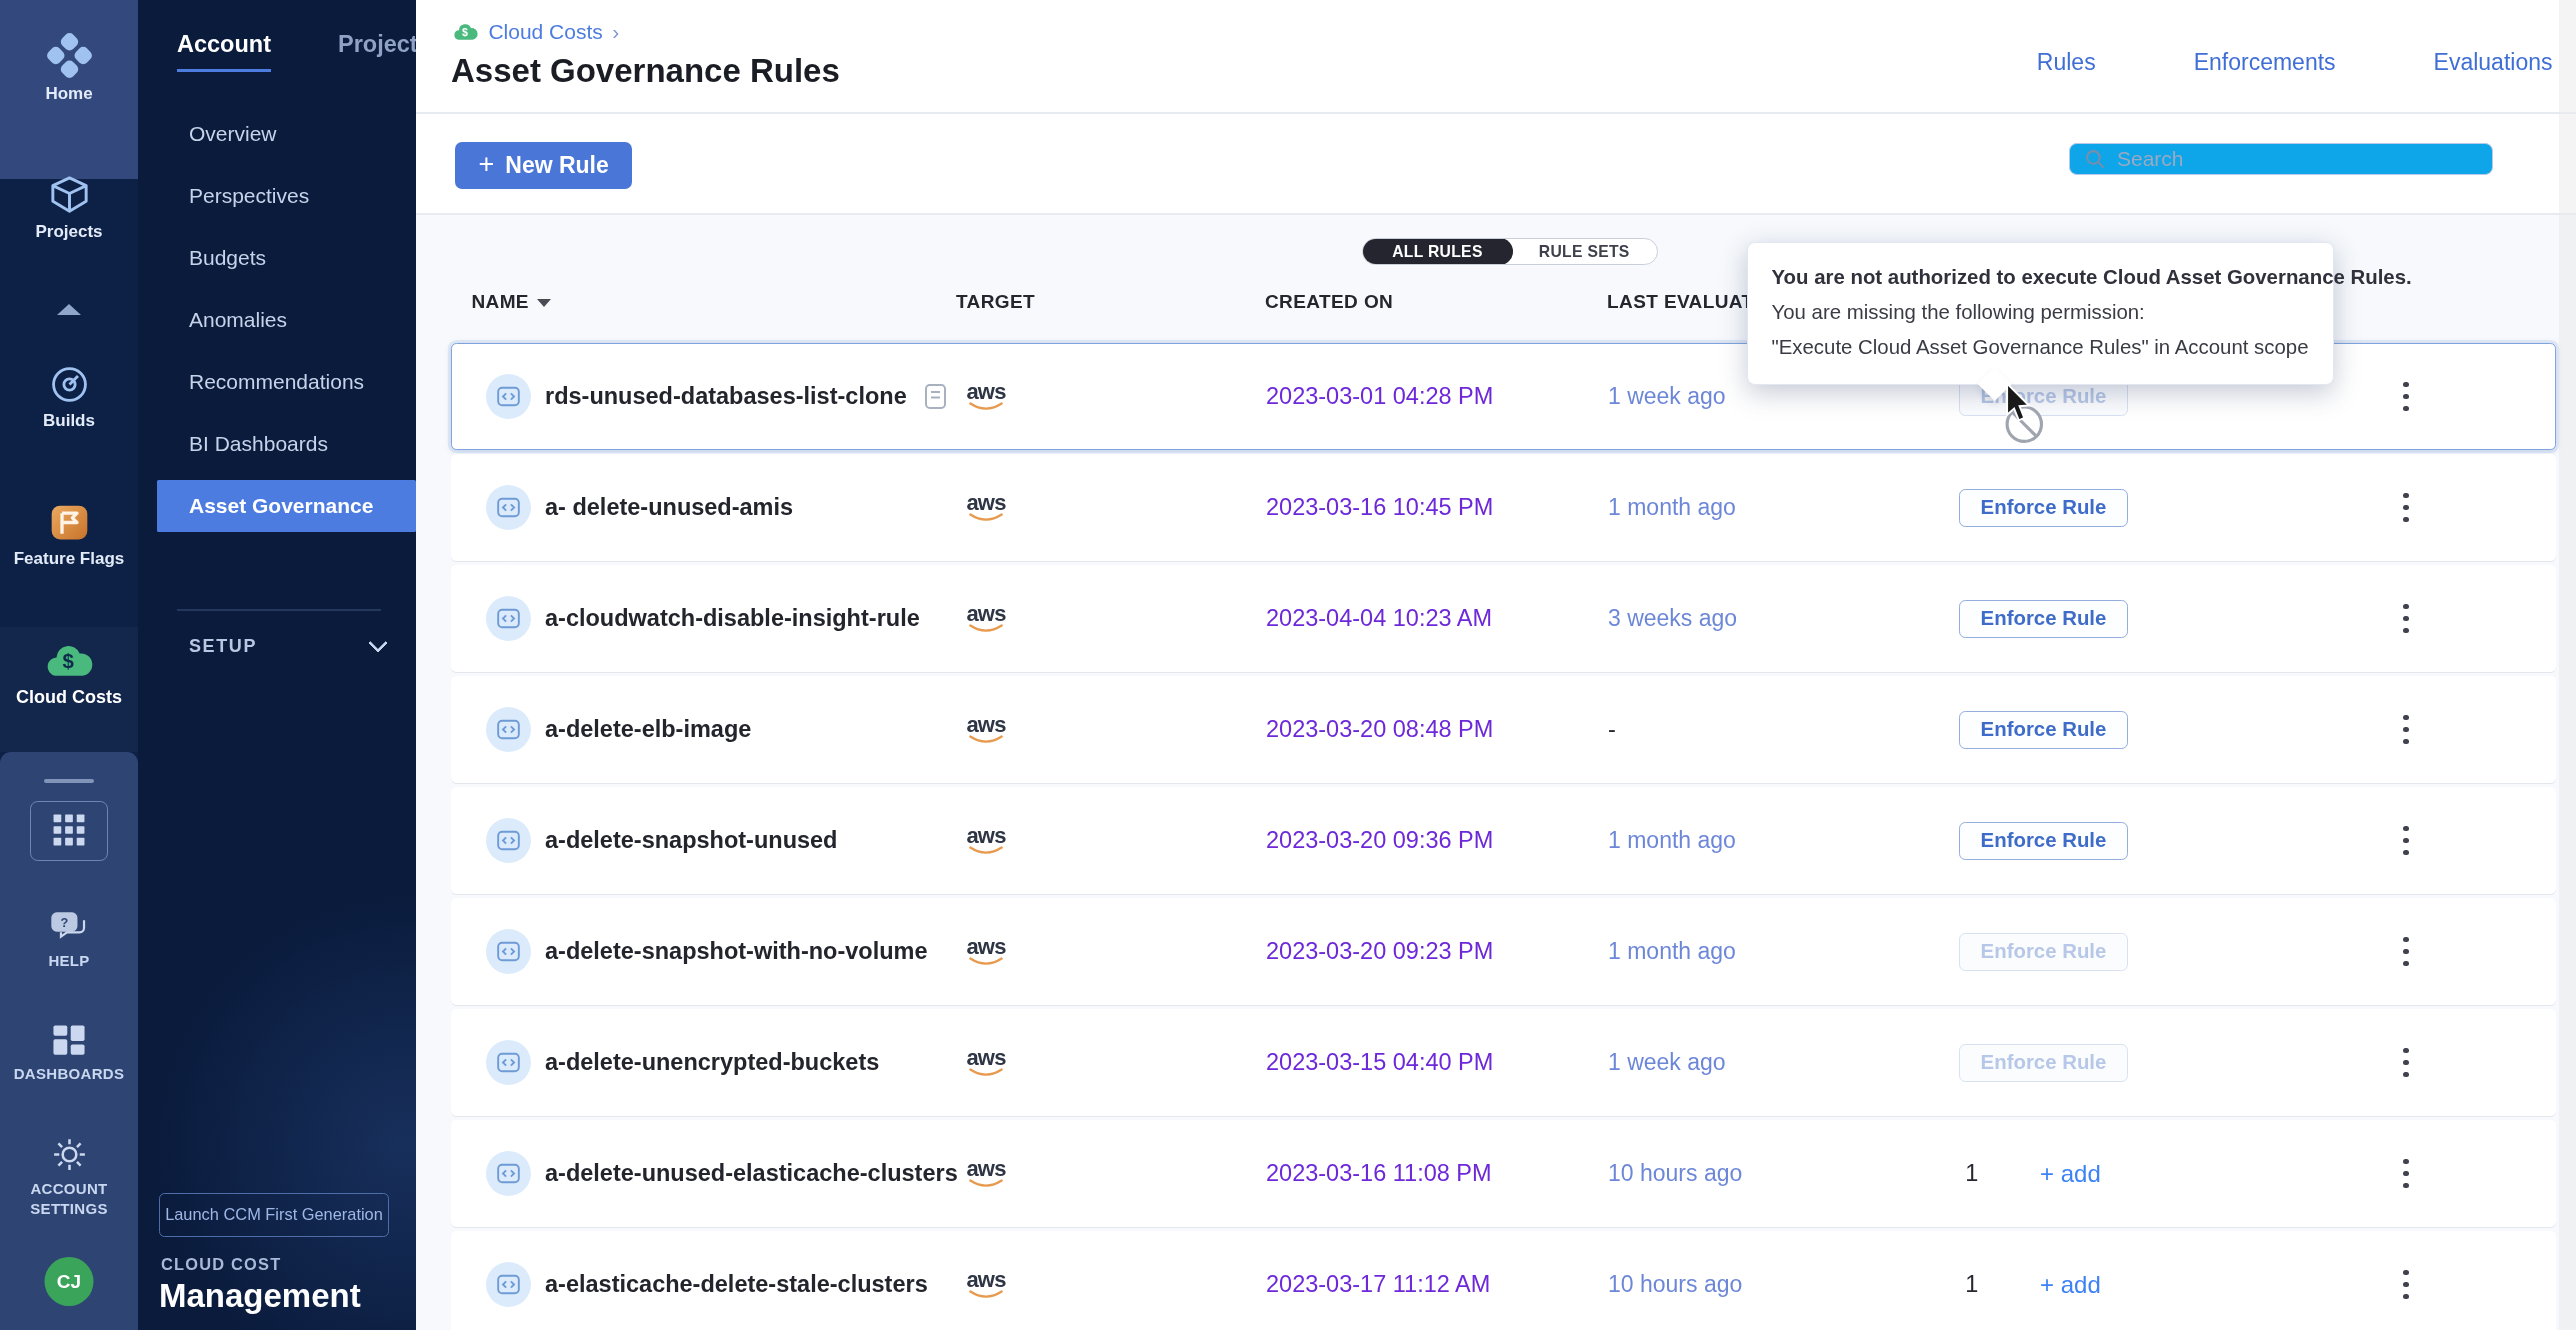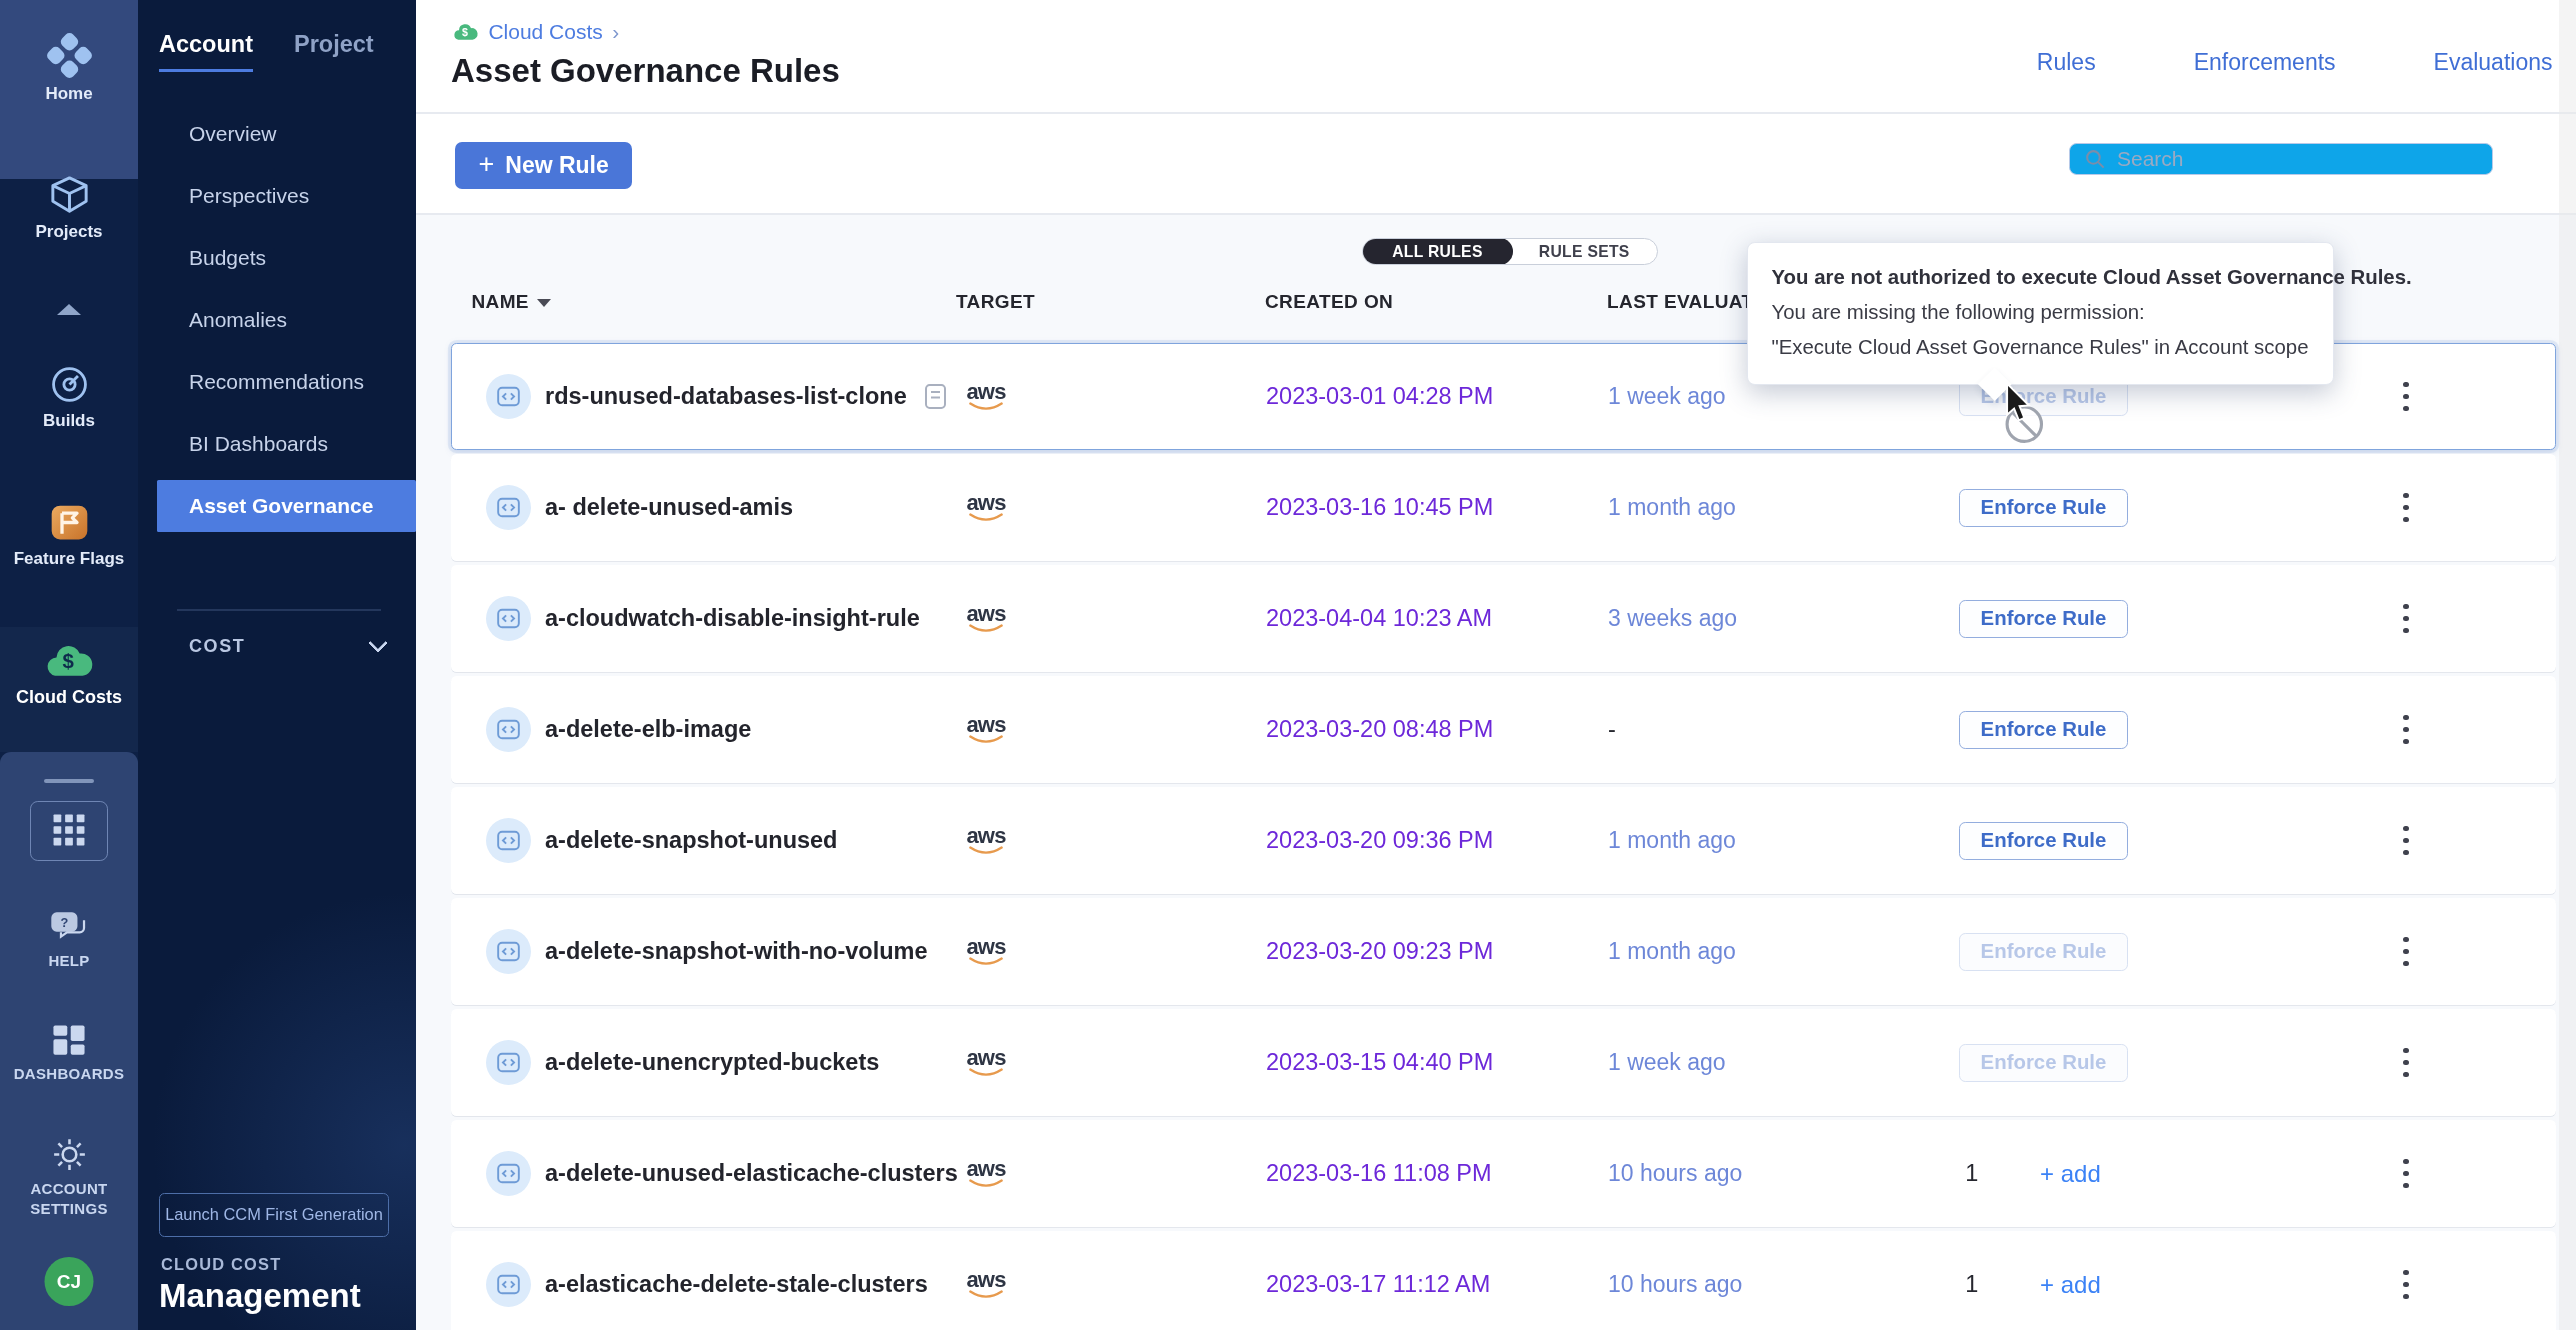--- a/index.html
+++ b/index.html
@@ -23,21 +23,21 @@
   .rail-divider { position:absolute; top:27px; left:50%; transform:translateX(-50%); width:50px; height:3.9px; background:#8FA3C7; border-radius:2.3px; opacity:.85; }
   .grid-box { position:absolute; top:49px; left:50%; transform:translateX(-50%); width:78px; height:60px;
               border:1.6px solid #6F86B4; border-radius:7.8px; display:flex; align-items:center; justify-content:center; cursor:pointer; }
   .avatar { position:absolute; top:505px; left:50%; transform:translateX(-50%); width:49px; height:49px; border-radius:50%;
             background:#3AA45B; color:#fff; font-size:19px; font-weight:700; display:flex; align-items:center; justify-content:center; cursor:pointer; }
 
   
   .sidebar { position:relative; width:278px; flex:0 0 278px; height:100%; background:#0A1B3C; z-index:4; overflow:hidden; }
   .sidebar::after { content:""; position:absolute; inset:0; pointer-events:none;
                     background:radial-gradient(circle 360px at 96% 86%, rgba(44,78,140,.40), transparent 70%); }
-  .side-tabs { position:absolute; top:31px; left:21px; display:flex; gap:41px; z-index:2; }
+  .side-tabs { position:absolute; top:31px; left:39px; display:flex; gap:67px; z-index:2; }
   .side-tab { font-size:23.5px; font-weight:600; color:#8FA2C6; cursor:pointer; padding-bottom:11px; }
   .side-tab.active { color:#FFFFFF; border-bottom:3.9px solid #4D7CE0; }
   .nav-items { position:absolute; top:103px; left:0; width:100%; z-index:2; }
   .nav-item { height:62px; display:flex; align-items:center; padding-left:51px; font-size:21px; font-weight:500; color:#C7D3EA; cursor:pointer; }
   .nav-item.selected { background:#4D7CE0; color:#fff; font-weight:600; margin-left:19px; padding-left:32px; height:52px; margin-top:4.7px; margin-bottom:5.5px; border-radius:1.6px; }
   .side-divider { position:absolute; top:609px; left:39px; width:204px; height:1.6px; background:#24375C; z-index:2; }
   .setup-row { position:absolute; top:636px; left:51px; right:31px; display:flex; align-items:center; justify-content:space-between; z-index:2; cursor:pointer; }
   .setup-lbl { font-size:18px; font-weight:700; letter-spacing:1.6px; color:#B9C7E2; }
   .chev-down { width:14px; height:14px; border-right:3.1px solid #C9D6EF; border-bottom:3.1px solid #C9D6EF; transform:rotate(45deg); margin-top:-6.3px; border-radius:1.6px; }
   .launch-btn { position:absolute; top:1193px; left:21px; width:230px; height:44px; border:1.6px solid #4D6EA8; border-radius:5.5px;
@@ -252,21 +252,21 @@
         <div class="nav-item">Overview</div>
         <div class="nav-item">Perspectives</div>
         <div class="nav-item">Budgets</div>
         <div class="nav-item">Anomalies</div>
         <div class="nav-item">Recommendations</div>
         <div class="nav-item">BI Dashboards</div>
         <div class="nav-item selected">Asset Governance</div>
       </div>
     <div class="side-divider"></div>
     <div class="setup-row">
-      <span class="setup-lbl">COST</span>
+      <span class="setup-lbl">SETUP</span>
       <span class="chev-down"></span>
     </div>
     <button class="launch-btn">Launch CCM First Generation</button>
     <div class="brand-small">CLOUD COST</div>
     <div class="brand-big">Management</div>
   </aside>
 
   <main>
     <div class="crumb">
       <span style="display:inline-flex;">

